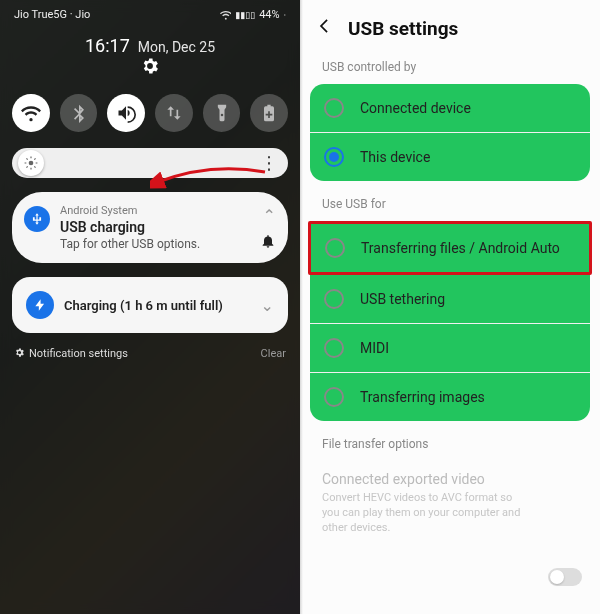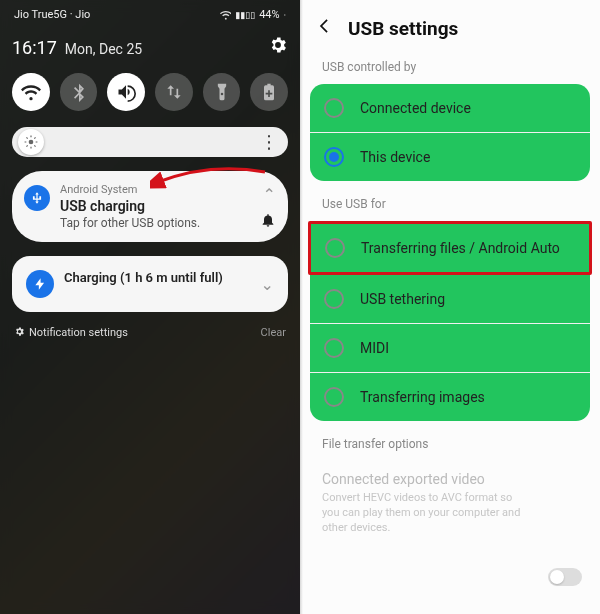--- a/index.html
+++ b/index.html
@@ -3,21 +3,21 @@
 <meta charset="utf-8">
 <style>
   * { box-sizing: border-box; margin: 0; padding: 0; }
   body { font-family: -apple-system, Roboto, "Segoe UI", sans-serif; background: #fff; }
   .wrap { display: flex; width: 600px; height: 614px; }
   .left { width: 300px; height: 100%; position: relative; background: linear-gradient(135deg,#3a3f3a 0%,#2b2e2b 40%,#4a3f2b 70%,#3a2f3f 100%); color: #fff; overflow: hidden; }
   .left::after { content:""; position:absolute; inset:0; background: rgba(20,22,20,0.7); backdrop-filter: blur(6px); }
   .lc { position: relative; z-index: 2; padding: 8px 12px 0 12px; }
   .statusbar { display:flex; justify-content:space-between; font-size:11px; color:#eee; padding: 0 2px; }
   .sicons { display:flex; gap:4px; align-items:center; }
-  .timebar { display:flex; justify-content:space-between; align-items:center; margin-top:14px; }
+  .timebar { display:flex; justify-content:space-between; align-items:center; margin-top:14px;flex-direction:column; }
   .time { font-size:18px; font-weight:400; }
   .date { font-size:14px; color:#e5e5e5; margin-left:4px; }
   .gear svg { width:20px; height:20px; fill:#fff; }
   .qtiles { display:flex; gap:10px; margin-top:14px; }
   .tile { width:38px; height:38px; border-radius:50%; display:flex; align-items:center; justify-content:center; background: rgba(255,255,255,0.22); }
   .tile.on { background: #fff; }
   .tile svg { width:20px; height:20px; fill:#bbb; }
   .tile.on svg { fill:#222; }
   .brightness { margin-top:16px; background:#efefef; border-radius:18px; height:30px; display:flex; align-items:center; padding:0 10px; position:relative; }
   .bknob { width:26px; height:26px; border-radius:50%; background:#fff; box-shadow:0 1px 3px rgba(0,0,0,.3); display:flex; align-items:center; justify-content:center; margin-left:-4px;}
@@ -26,21 +26,21 @@
   .card { background:#f6f6f6; border-radius:30px; margin-top:14px; padding:12px 14px; color:#222; position:relative; }
   .card .src { font-size:11px; color:#7a7a7a; margin-left:34px; }
   .card .title { font-size:14px; font-weight:600; margin-left:34px; margin-top:2px;}
   .card .sub { font-size:12px; color:#555; margin-left:34px; margin-top:2px;}
   .cicon { position:absolute; left:12px; top:14px; width:26px; height:26px; border-radius:50%; background:#1a73e8; display:flex; align-items:center; justify-content:center;}
   .cicon svg { width:14px; height:14px; fill:#fff;}
   .chev { position:absolute; right:12px; top:14px; color:#999; }
   .bell { position:absolute; right:12px; bottom:10px; }
   .bell svg { width:16px; height:16px; fill:#222;}
   .card2 { background:#f6f6f6; border-radius:18px; margin-top:14px; padding:14px; color:#222; display:flex; align-items:center; justify-content:space-between;}
-  .c2l { display:flex; gap:10px;}
+  .c2l { display:flex; align-items:center; gap:10px;}
   .bolt { width:28px; height:28px; border-radius:50%; background:#1a73e8; display:flex; align-items:center; justify-content:center;}
   .bolt svg { width:14px; height:14px; fill:#fff;}
   .c2t { font-size:13px; font-weight:600;}
   .downchev { color:#999; }
   .footer { display:flex; justify-content:space-between; align-items:center; margin-top:14px; font-size:11px; color:#ddd; padding:0 2px;}
   .footer .ns svg { width:11px; height:11px; fill:#ddd; vertical-align:-1px; margin-right:4px;}
   .arrow { position:absolute; left:150px; top:162px; z-index:3;}
   .arrow svg { width:120px; height:34px; }
 
   .right { flex:1; background:#fcfcfc; color:#111; overflow:hidden; position:relative;}

